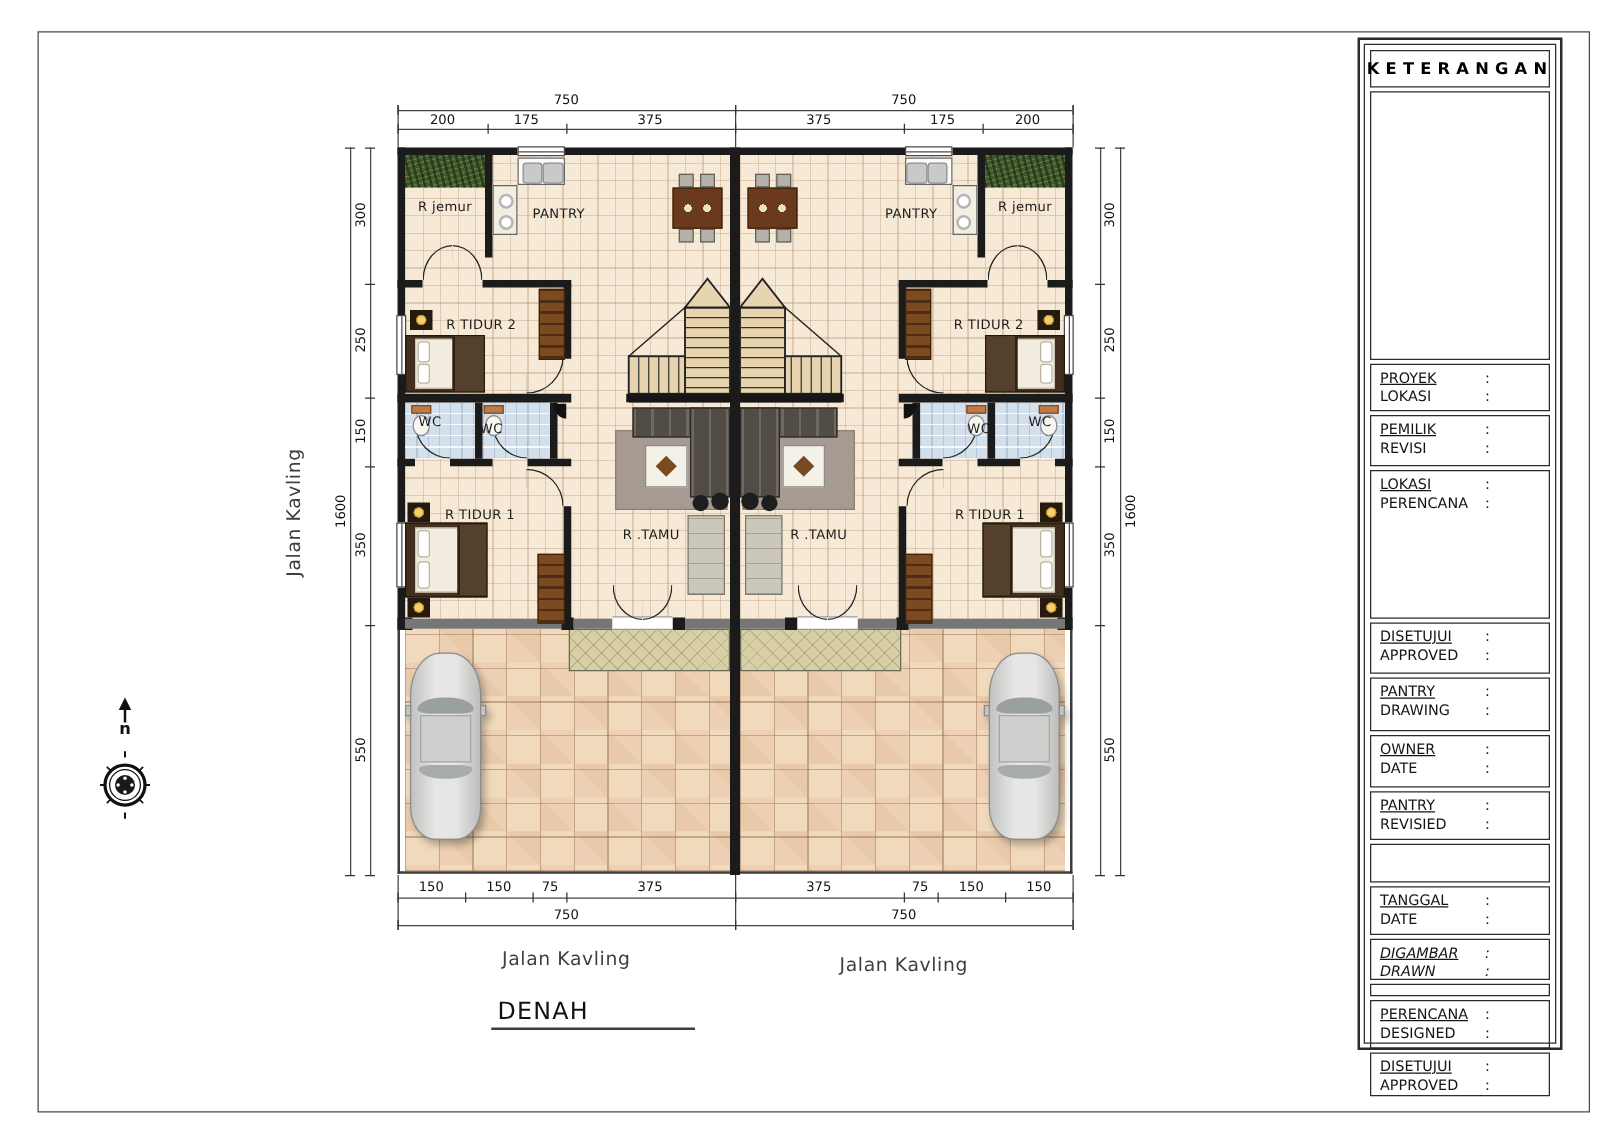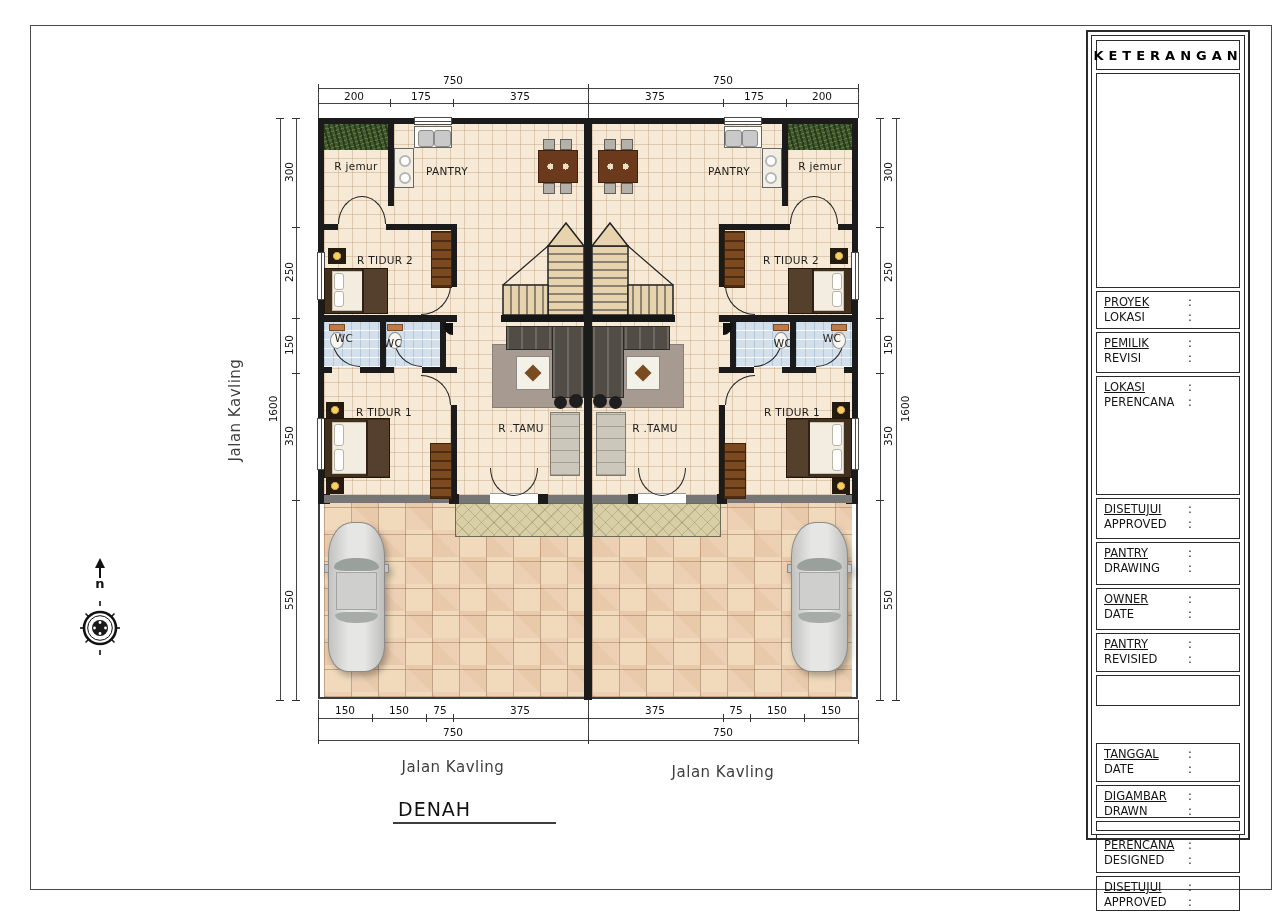--- a/index.html
+++ b/index.html
@@ -558,31 +558,31 @@
         <div class="tb-line">
             <span class="tb-label u">PANTRY</span>
             <span>:</span>
           </div>
         <div class="tb-line">
             <span class="tb-label">REVISIED</span>
             <span>:</span>
           </div>
       </div>
       <div class="tb-row" style="height:31px;"></div>
-      <div class="tb-row" style="height:39px;margin-top:34px;">
+      <div class="tb-row" style="height:39px;">
         <div class="tb-line">
             <span class="tb-label u">TANGGAL</span>
             <span>:</span>
           </div>
         <div class="tb-line">
             <span class="tb-label">DATE</span>
             <span>:</span>
           </div>
       </div>
-      <div class="tb-row" style="height:33px;">
+      <div class="tb-row" style="height:33px;font-style:italic;">
         <div class="tb-line">
             <span class="tb-label u">DIGAMBAR</span>
             <span>:</span>
           </div>
         <div class="tb-line">
             <span class="tb-label">DRAWN</span>
             <span>:</span>
           </div>
       </div>
       <div class="tb-row" style="height:10px;"></div>

